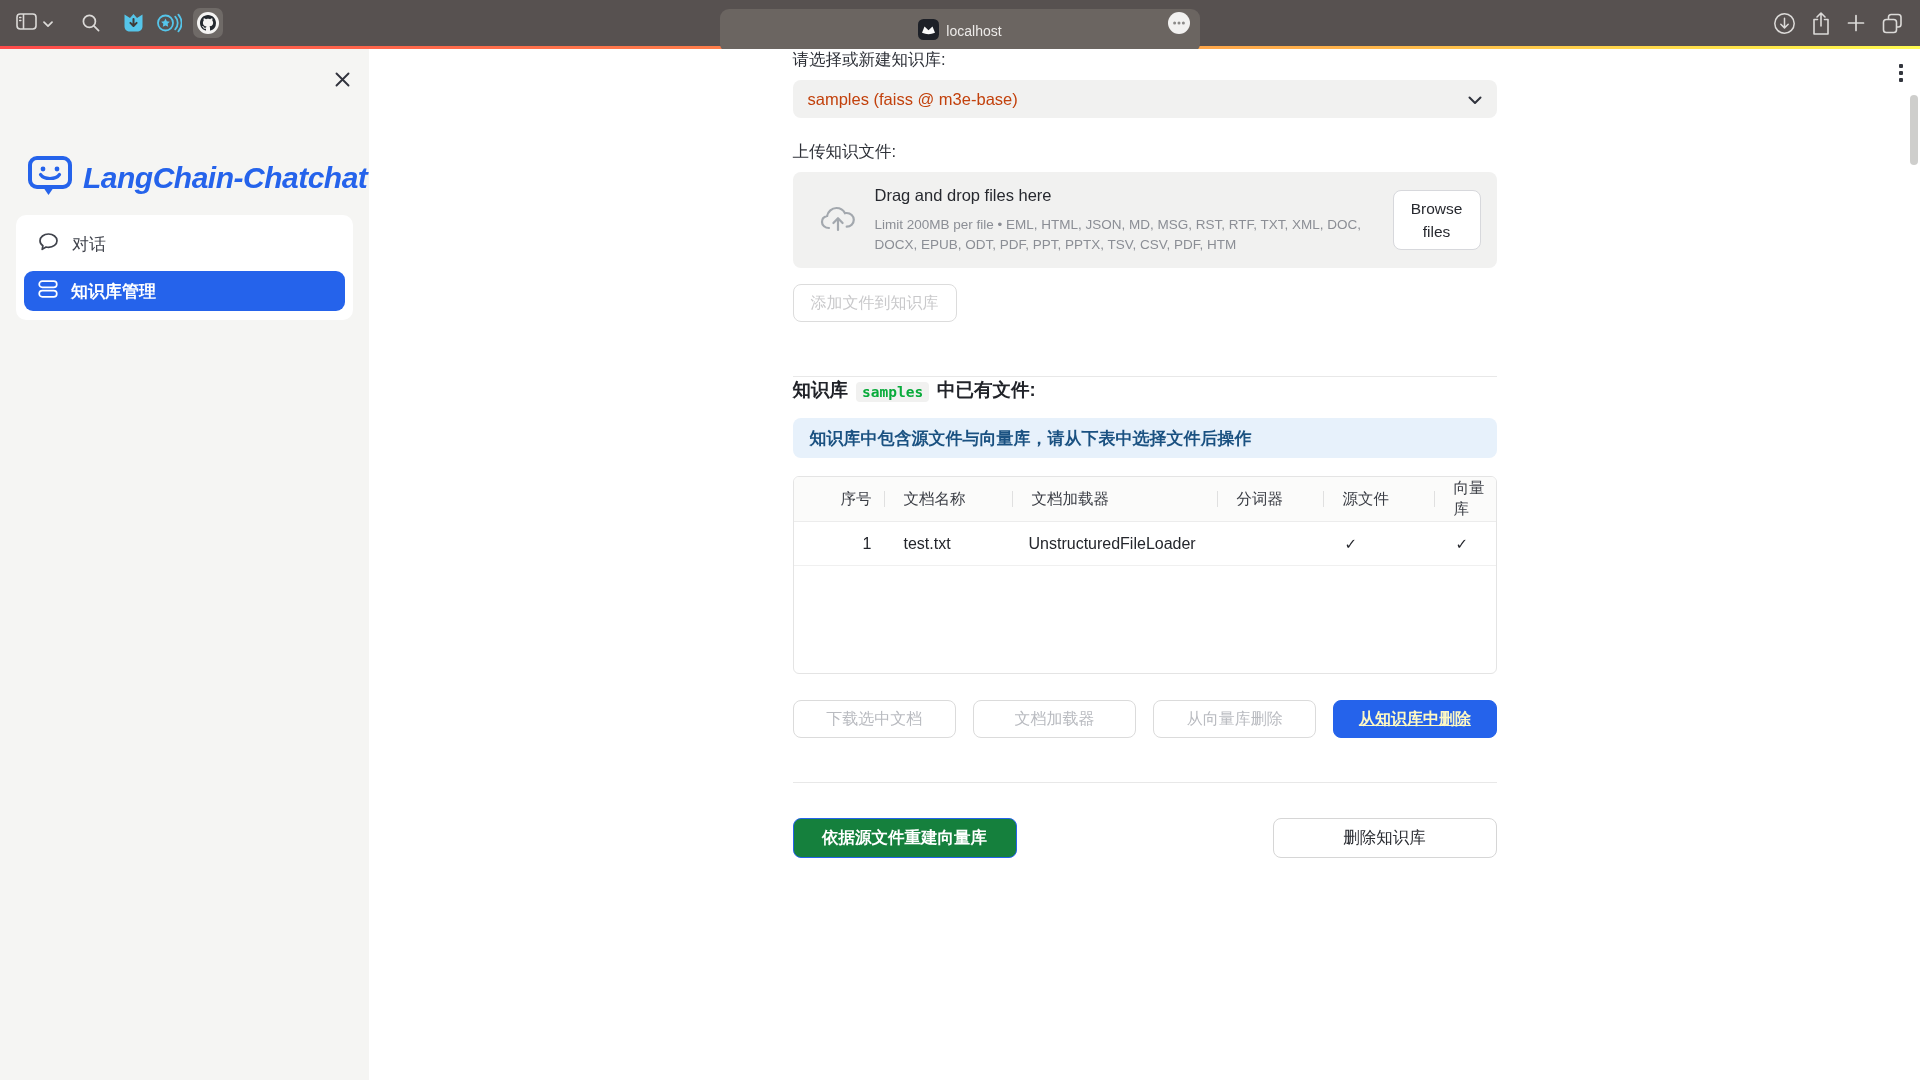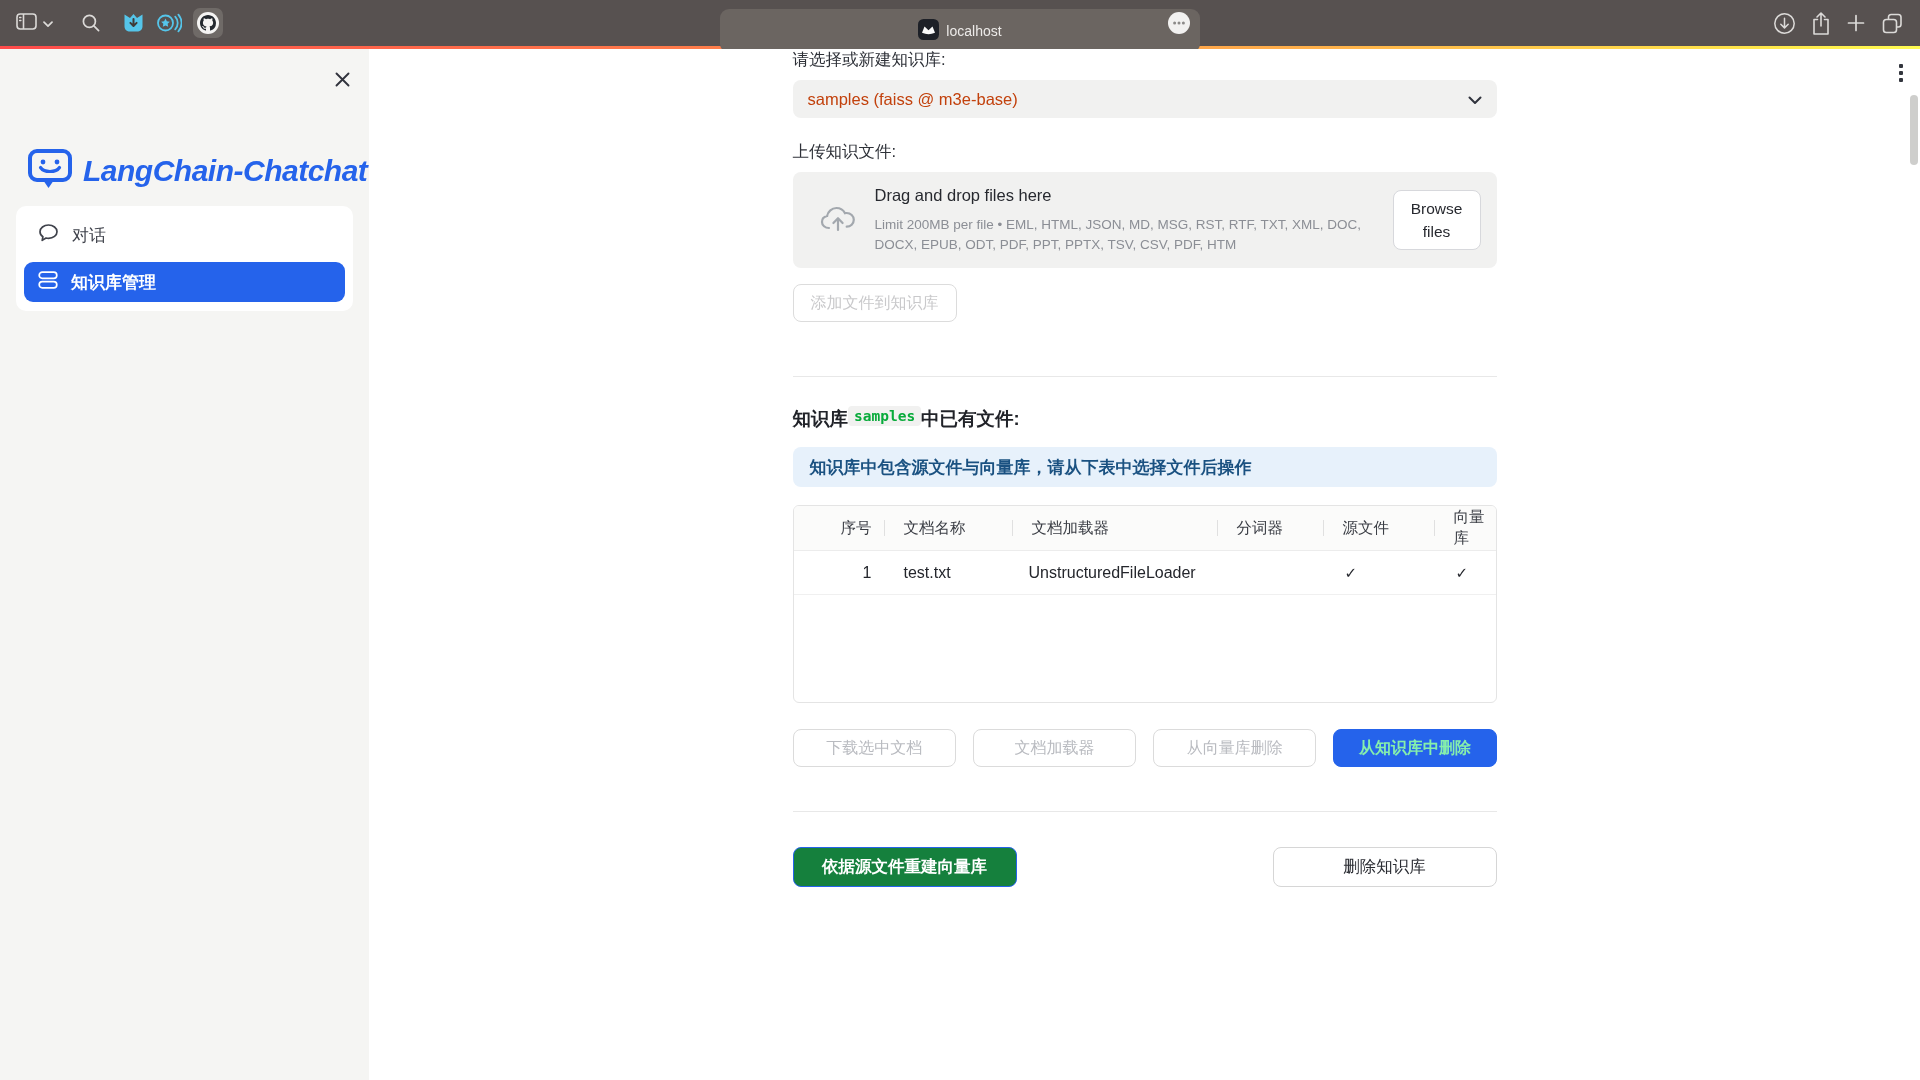--- a/index.html
+++ b/index.html
@@ -21,23 +21,23 @@
   .more-circle { position:absolute; right:10px; top:3px; border:none; background:none; padding:0; display:flex; }
   .chrome-right { position:absolute; right:16px; top:0; height:46px; display:flex; align-items:center; gap:15px; }
   .decoration { height:3px; background:linear-gradient(90deg,#ff4b4b 0%,#ff7a4b 35%,#ffb34b 70%,#ffe84b 92%,#fffb52 100%); }
 
   
   .app { display:flex; height:1031px; background:#fff; }
 
   .sidebar { width:369px; flex-shrink:0; background:#f5f5f3; position:relative; }
   .close-btn { position:absolute; top:18px; right:15px; background:none; border:none; width:24px; height:24px;
     display:flex; align-items:center; justify-content:center; }
-  .logo { position:absolute; top:98px; left:27px; display:flex; align-items:center; gap:10px; }
+  .logo { position:absolute; top:105px; left:27px; display:flex; align-items:center; gap:10px; }
   .logo-text { font-size:30px; font-weight:bold; font-style:italic; color:#2563eb; letter-spacing:-0.5px; }
-  .nav-card { position:absolute; top:157px; left:16px; right:16px; background:#fff; border-radius:10px; padding:9px 8px; }
+  .nav-card { position:absolute; top:166px; left:16px; right:16px; background:#fff; border-radius:10px; padding:9px 8px; }
   .nav-item { display:flex; align-items:center; gap:13px; height:40px; padding:0 14px; border-radius:9px;
     font-size:17px; color:#3f424b; cursor:pointer; }
   .nav-item + .nav-item { margin-top:7px; }
   .nav-item.active { background:#2563eb; color:#fff; font-weight:600; }
 
   .main { flex:1; position:relative; background:#fff; }
   .kebab { position:absolute; top:15px; right:17px; background:none; border:none; display:flex; flex-direction:column; gap:3px; align-items:center; }
   .kebab .dot { width:4px; height:4px; border-radius:1px; background:#33363e; }
   .scroll-thumb { position:absolute; top:46px; right:2px; width:8px; height:70px; border-radius:4px; background:#bdbdbb; opacity:.75; }
 
@@ -54,42 +54,42 @@
   .dz-hint { font-size:13.5px; color:#8b8e95; line-height:1.42; max-width:505px; }
   .browse-btn { margin-left:auto; width:88px; min-height:58px; background:#fff; border:1px solid #d7d8dc;
     border-radius:8px; font-size:15.5px; color:#27292f; line-height:1.5; padding:6px 8px; }
   .add-btn { margin-top:16px; height:38px; padding:0 17px; background:#fff; border:1px solid #dcdcdc;
     border-radius:8px; font-size:16px; color:#c9c9cb; cursor:default; }
 
   .divider { border:none; border-top:1px solid #e8e8e8; }
   .divider-1 { margin-top:54px; }
   .divider-2 { margin-top:44px; }
 
-  .heading { margin-top:29px; display:flex; align-items:flex-start; gap:0; font-size:18.5px; font-weight:bold; color:#212329; }
+  .heading { display:flex; align-items:flex-end; gap:8px; font-size:18.5px; font-weight:bold; color:#212329; }
   .heading code { font-family:"DejaVu Sans Mono","Liberation Mono",monospace; font-size:14.5px; font-weight:600;
     color:#09ab3b; background:#f1f1f0; border-radius:4px; padding:2px 6px; }
 
   .info { margin-top:16px; height:40px; background:#e7f1fb; border-radius:8px; display:flex; align-items:center;
     padding:0 17px; font-size:17px; font-weight:600; color:#1a5181; }
 
   .table { margin-top:18px; height:198px; border:1px solid #e4e4e4; border-radius:6px; overflow:hidden; background:#fff; }
   .thead, .trow { display:grid; grid-template-columns:90px 128px 205px 106px 111px 1fr; align-items:center; }
   .thead { height:45px; background:#fbfbfa; border-bottom:1px solid #ececec; color:#3a3d44; font-size:15.5px; }
   .th { position:relative; height:100%; display:flex; align-items:center; padding-left:20px; }
   .th.num { justify-content:flex-end; padding-right:12px; padding-left:0; }
   .th + .th::before { content:""; position:absolute; left:0; top:14px; bottom:14px; width:1px; background:#e0e0e0; }
   .trow { height:44px; border-bottom:1px solid #f0f0f0; color:#24262c; font-size:16px; cursor:pointer; }
   .td { padding-left:20px; }
   .td.num { text-align:right; padding-right:12px; padding-left:0; }
   .td.c3 { padding-left:17px; }
   .td.check { padding-left:22px; font-size:15px; }
 
   .actions { margin-top:26px; display:grid; grid-template-columns:repeat(4,1fr); gap:17px; }
   .action-btn { height:38px; border-radius:8px; background:#fff; border:1px solid #dbdbdb; color:#b9bbc0; font-size:16px; cursor:default; }
-  .action-btn.primary { background:#2563eb; border-color:#2563eb; color:#86efac; font-weight:600; cursor:pointer; }
+  .action-btn.primary { background:#2563eb; border-color:#2563eb; color:#fef9c3; font-weight:600; cursor:pointer;text-decoration:underline; }
 
   .footer-actions { margin-top:35px; display:flex; justify-content:space-between; }
   .footer-btn { width:224px; height:40px; border-radius:8px; font-size:16.5px; }
   .footer-btn.primary { background:#15803d; border:1px solid #2563eb; color:#fff; font-weight:600; }
   .footer-btn.secondary { background:#fff; border:1px solid #d6d6d6; color:#2b2d33; }
 </style>
 </head>
 <body>
 
 <div>

